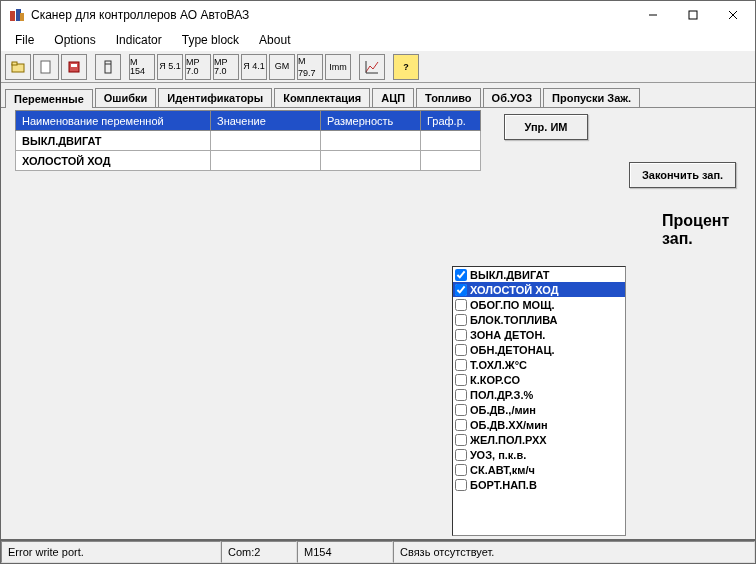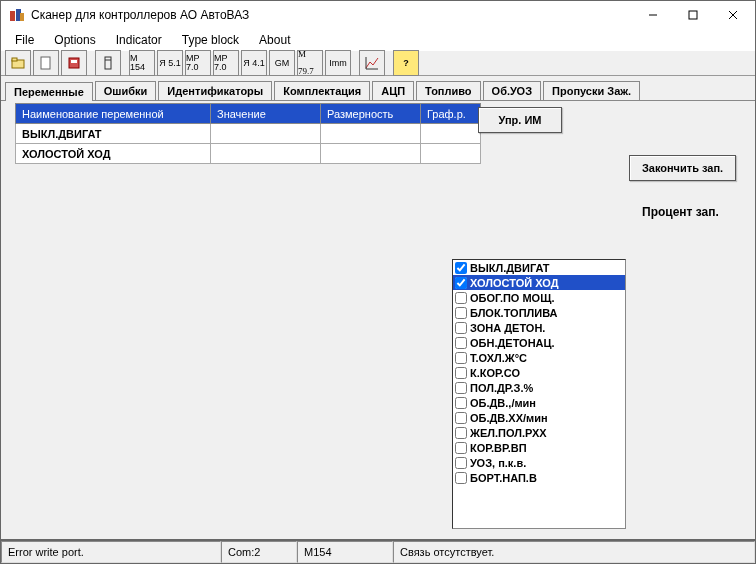--- a/index.html
+++ b/index.html
@@ -5,21 +5,21 @@
   * { box-sizing: border-box; margin: 0; padding: 0; }
   body { font-family: Tahoma, Arial, sans-serif; font-size: 11px; background: #fff; width: 756px; height: 564px; overflow: hidden; position: relative; }
   .window { width: 756px; height: 564px; border: 1px solid #666; display: flex; flex-direction: column; background: #f0f0f0; }
   .titlebar { height: 28px; background: #fff; display: flex; align-items: center; padding: 0 2px; }
   .title-icon { width: 20px; height: 20px; margin: 0 4px; display: flex; align-items: center; justify-content: center; font-size: 14px; }
   .title-text { flex: 1; font-size: 12px; color: #000; }
   .win-btns { display: flex; gap: 0; }
   .win-btn { width: 40px; height: 26px; display: flex; align-items: center; justify-content: center; font-size: 11px; color: #333; }
   .menubar { height: 22px; background: #fff; display: flex; align-items: center; padding: 0 4px; gap: 0; }
   .menu-item { padding: 2px 10px; font-size: 12px; color: #000; }
-  .toolbar { height: 25px; background: #f0f0f0; display: flex; align-items: center; padding: 2px 4px; gap: 2px; border-bottom: 1px solid #999; }
+  .toolbar { height: 32px; background: #f0f0f0; display: flex; align-items: center; padding: 2px 4px; gap: 2px; border-bottom: 1px solid #999; }
   .tool-btn { width: 26px; height: 26px; border: 1px solid #888; background: #efefef; display: flex; align-items: center; justify-content: center; font-size: 9px; position: relative; }
   .tool-btn.icon { font-size: 12px; }
   .tool-btn.yellow { background: #ffe97a; font-weight: bold; }
   .tool-sep { width: 4px; }
   .tabs { height: 24px; background: #f0f0f0; display: flex; align-items: flex-end; padding: 0 4px; }
   .tab { padding: 3px 8px; border: 1px solid #888; border-bottom: none; background: #f0f0f0; font-size: 11px; font-weight: bold; margin-right: 2px; position: relative; }
   .tab.active { background: #f0f0f0; top: 1px; z-index: 2; }
   .main-area { flex: 1; background: #f0f0f0; border-top: 1px solid #888; position: relative; padding: 2px; }
   .grid { position: absolute; left: 14px; top: 2px; }
   .grid table { border-collapse: collapse; }
@@ -28,21 +28,21 @@
   .col1 { width: 195px; }
   .col2 { width: 110px; }
   .col3 { width: 100px; }
   .col4 { width: 60px; }
   .btn-std { position: absolute; width: 100px; height: 26px; border: 1px solid #555; background: #efefef; font-size: 11px; font-weight: bold; box-shadow: inset 1px 1px 0 #fff, 1px 1px 1px rgba(0,0,0,0.2); display: flex; align-items: center; justify-content: center; }
   .checklist-wrap { position: absolute; left: 451px; top: 158px; width: 174px; height: 270px; border: 1px inset #888; background: #fff; overflow-y: scroll; overflow-x: hidden; }
   .checklist { }
   .check-item { display: flex; align-items: center; padding: 0 2px; height: 15px; font-size: 11px; font-weight: bold; font-family: Arial, sans-serif; }
   .check-item.sel { background: #2050c8; color: #fff; }
   .check-item input { margin-right: 3px; width: 12px; height: 12px; }
-  .label-txt { position: absolute; font-size: 12px; font-weight: bold; }
+  .label-txt { position: absolute; font-size: 16px; font-weight: bold; margin-left: 20px; }
   .statusbar { height: 24px; display: flex; border-top: 2px solid #666; background: #f0f0f0; }
   .status-cell { border: 1px inset #ddd; padding: 3px 6px; font-size: 11px; display: flex; align-items: center; }
   
   .checklist-wrap::-webkit-scrollbar { width: 16px; }
   .checklist-wrap::-webkit-scrollbar-track { background: #efefef; border-left:1px solid #ccc; }
   .checklist-wrap::-webkit-scrollbar-thumb { background: #cfcfcf; border:1px solid #888; }
 </style>
 </head>
 <body>
 
@@ -110,21 +110,21 @@
           <line x1="4" y1="4" x2="10" y2="4" stroke="#333"></line>
         </svg>
       </div>
     <div class="tool-sep"></div>
     <div class="tool-btn" style="line-height:9px;">M 154</div>
     <div class="tool-btn" style="line-height:9px;">Я 5.1</div>
     <div class="tool-btn" style="line-height:9px;">MP 7.0</div>
     <div class="tool-btn" style="line-height:9px;">MP 7.0</div>
     <div class="tool-btn" style="line-height:9px;">Я 4.1</div>
     <div class="tool-btn" style="line-height:9px;">GM</div>
-    <div class="tool-btn" style="line-height:17px;font-family:Liberation Serif, serif;">M 79.7</div>
+    <div class="tool-btn" style="line-height:12px;">M 79.7</div>
     <div class="tool-btn">Imm</div>
     <div class="tool-sep"></div>
     <div class="tool-btn icon">
         <svg width="14" height="14">
           <polyline points="1,12 5,6 8,9 13,2" fill="none" stroke="#c03030"></polyline>
           <line x1="1" y1="13" x2="13" y2="13" stroke="#333"></line>
           <line x1="1" y1="1" x2="1" y2="13" stroke="#333"></line>
         </svg>
       </div>
     <div class="tool-sep"></div>
@@ -161,21 +161,21 @@
         <tr>
           <td class="col1">ХОЛОСТОЙ ХОД</td>
           <td class="col2"></td>
           <td class="col3"></td>
           <td class="col4"></td>
         </tr>
       </tbody>
         </table>
     </div>
 
-    <div class="btn-std" style="left:477px; top:6px; width:84px;">Упр. ИМ</div>
+    <div class="btn-std" style="left:503px; top:6px; width:84px;">Упр. ИМ</div>
     <div class="btn-std" style="left:628px; top:54px; width:107px;">Закончить зап.</div>
     <div class="label-txt" style="left:641px; top:104px;">Процент зап.</div>
 
     <div class="checklist-wrap">
       <div class="checklist" id="checklist">
           <div class="check-item">
             <input type="checkbox" checked="" style="">
             <span>ВЫКЛ.ДВИГАТ</span>
           </div>
           <div class="check-item sel">
@@ -217,25 +217,25 @@
           <div class="check-item">
             <input type="checkbox" style="">
             <span>ОБ.ДВ.ХХ/мин</span>
           </div>
           <div class="check-item">
             <input type="checkbox" style="">
             <span>ЖЕЛ.ПОЛ.РХХ</span>
           </div>
           <div class="check-item">
             <input type="checkbox" style="">
-            <span>КОР.ВР.ВП</span>
-          </div>
-          <div class="check-item">
-            <input type="checkbox" style="">
             <span>УОЗ, п.к.в.</span>
+          </div>
+          <div class="check-item">
+            <input type="checkbox" style="">
+            <span>СК.АВТ,км/ч</span>
           </div>
           <div class="check-item">
             <input type="checkbox" style="">
             <span>БОРТ.НАП.В</span>
           </div>
         </div>
     </div>
   </div>
 
   <div class="statusbar">

